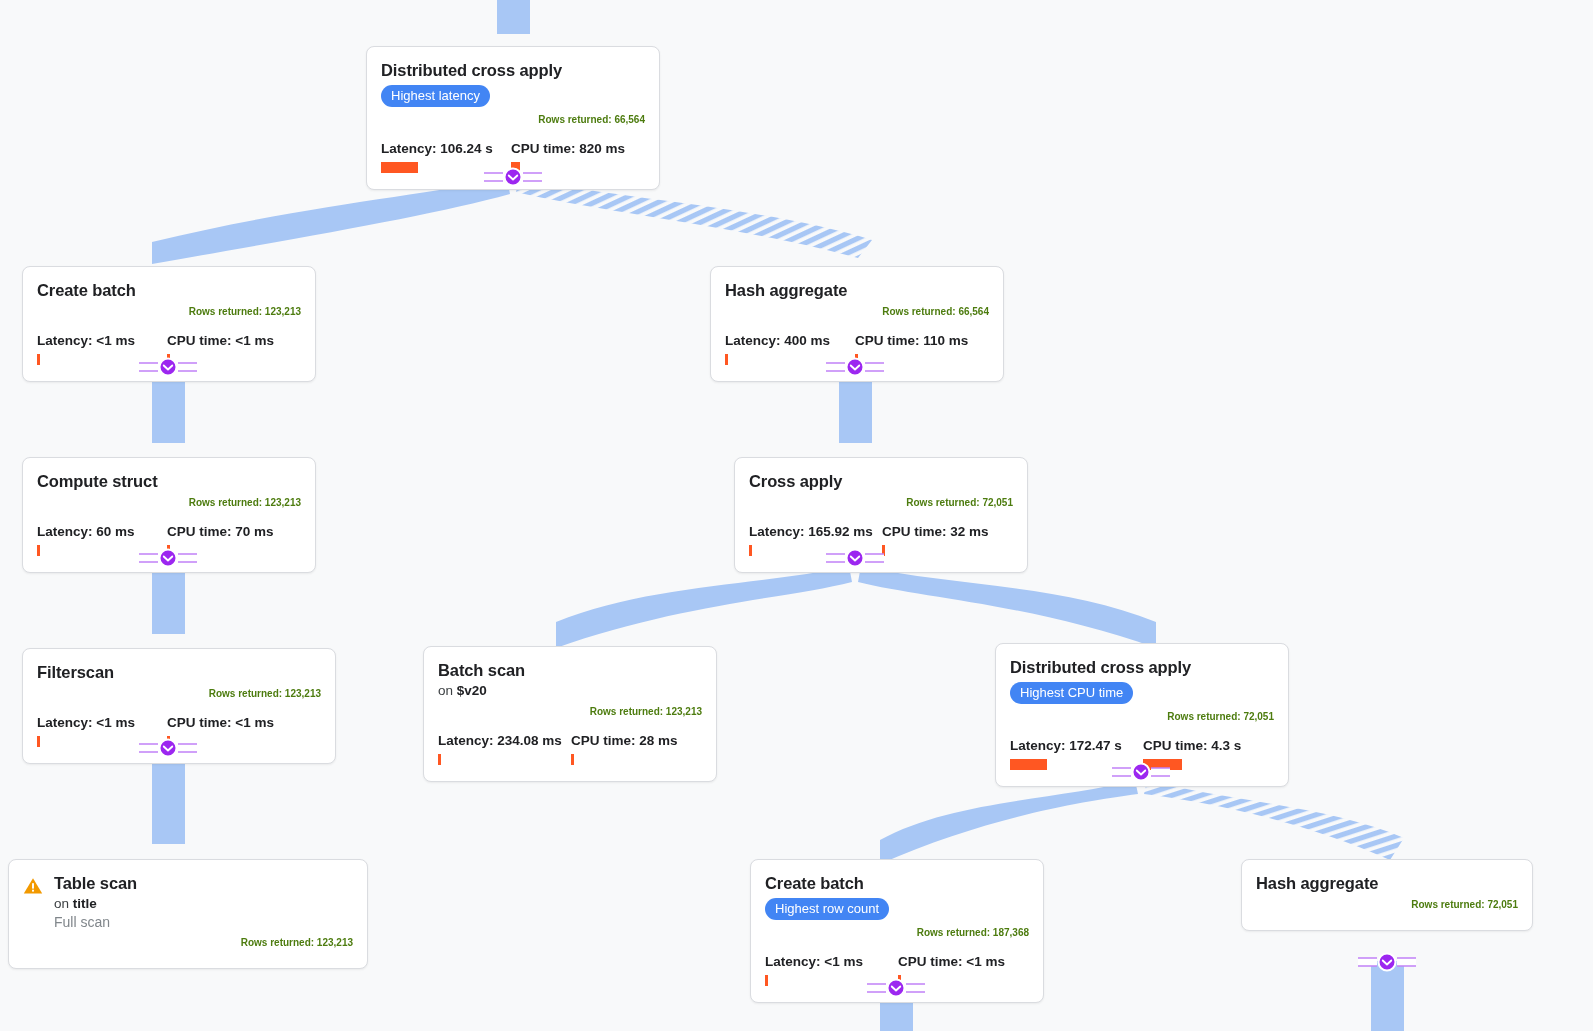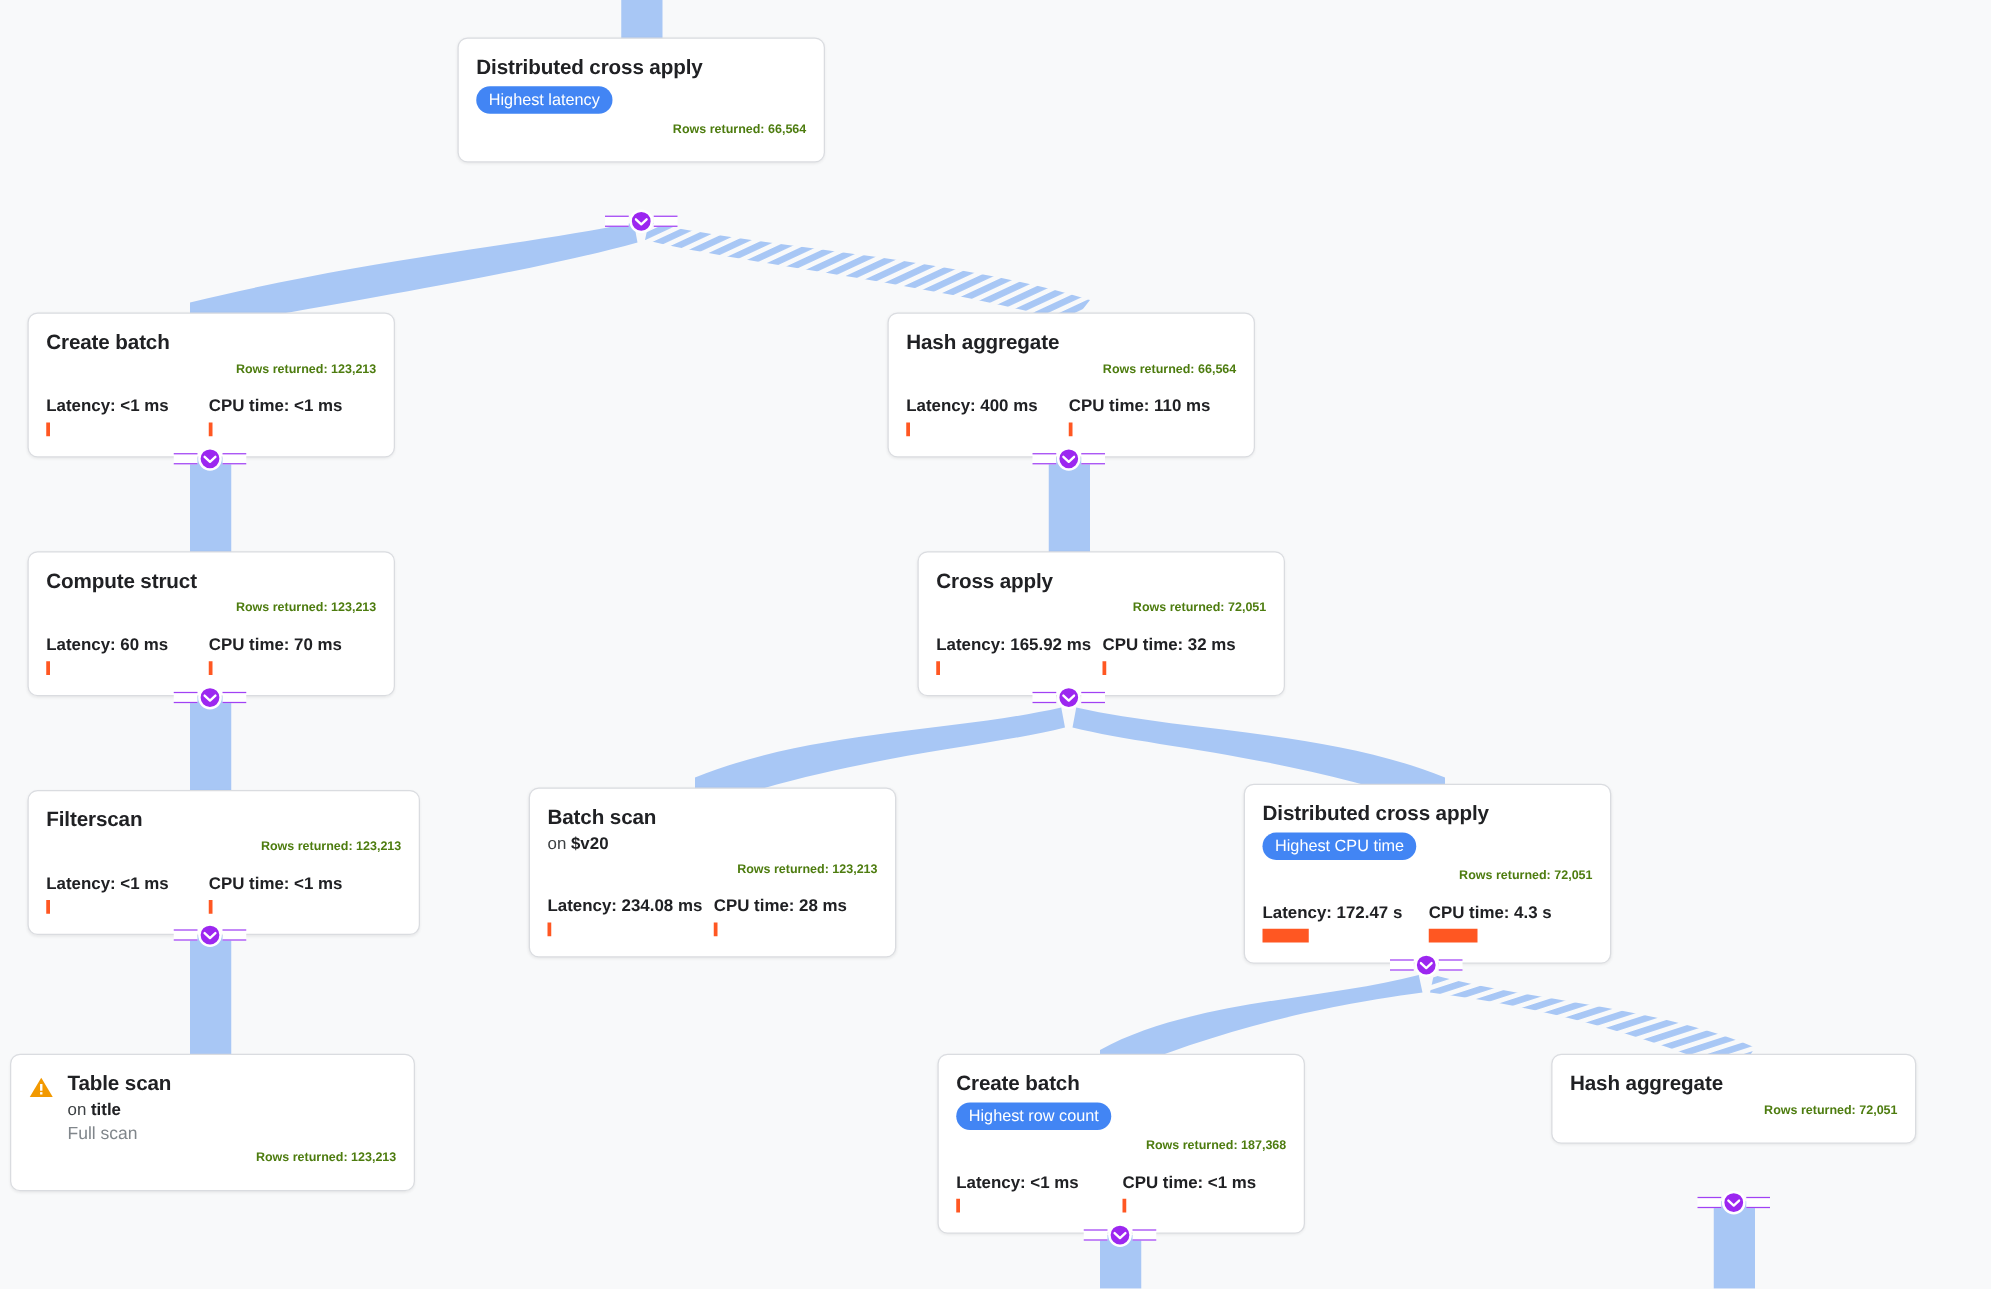--- a/index.html
+++ b/index.html
@@ -29,20 +29,21 @@
     width: 1593px; height: 1031px;
   }
 
   .node {
     position: absolute;
     background: #ffffff;
     border: 1px solid #dadce0;
     border-radius: 8px;
     padding: 13px 14px 16px 14px;
     box-shadow: 0 1px 2px rgba(60,64,67,0.08);
+    margin-top: 16px;
   }
   .node.warn {
     padding-left: 14px;
   }
   .node-inner { display: block; }
   .warn-row { display: flex; align-items: flex-start; }
   .warn-icon {
     width: 20px; height: 18px;
     margin-right: 11px;
     margin-top: 4px;
@@ -186,20 +187,30 @@
     <rect x="1371" y="961" width="33" height="70" fill="#a8c7f5"></rect>
   </svg>
 
   <div id="node-layer">
 
     <div class="node" style="left:366px; top:30px; width:294px;">
       <div class="node-inner">
         <div class="node-title">Distributed cross apply</div>
         <div class="badge">Highest latency</div>
         <div class="rows">Rows returned: 66,564</div>
+        <div class="metrics">
+          <div class="metric m-left">
+            <div class="metric-label">Latency: 106.24 s</div>
+            <div class="metric-bar" style="width:37px;"></div>
+          </div>
+          <div class="metric">
+            <div class="metric-label">CPU time: 820 ms</div>
+            <div class="metric-bar" style="width:9px;"></div>
+          </div>
+        </div>
       </div>
     </div>
 
     <div class="node" style="left:22px; top:250px; width:294px;">
       <div class="node-title">Create batch</div>
       <div class="rows">Rows returned: 123,213</div>
       <div class="metrics">
         <div class="metric m-left">
           <div class="metric-label">Latency: &lt;1 ms</div>
           <div class="metric-bar" style="width:3px;"></div>
@@ -296,21 +307,21 @@
           <div class="metric-label">Latency: 172.47 s</div>
           <div class="metric-bar" style="width:37px;"></div>
         </div>
         <div class="metric">
           <div class="metric-label">CPU time: 4.3 s</div>
           <div class="metric-bar" style="width:39px;"></div>
         </div>
       </div>
     </div>
 
-    <div class="node warn" style="left:8px; top:843px; width:324px;">
+    <div class="node warn" style="left:8px; top:843px; width:360px;">
       <div class="warn-row">
         <span class="warn-icon">
           <svg width="20" height="18" viewBox="0 0 20 18">
             <path d="M10 1.2 L19.2 16.6 L0.8 16.6 Z" fill="#f29900"></path>
             <rect x="9.05" y="6.2" width="1.9" height="5.4" fill="#ffffff"></rect>
             <rect x="9.05" y="12.7" width="1.9" height="1.9" fill="#ffffff"></rect>
           </svg>
         </span>
         <div class="warn-body">
           <div class="node-title">Table scan</div>

